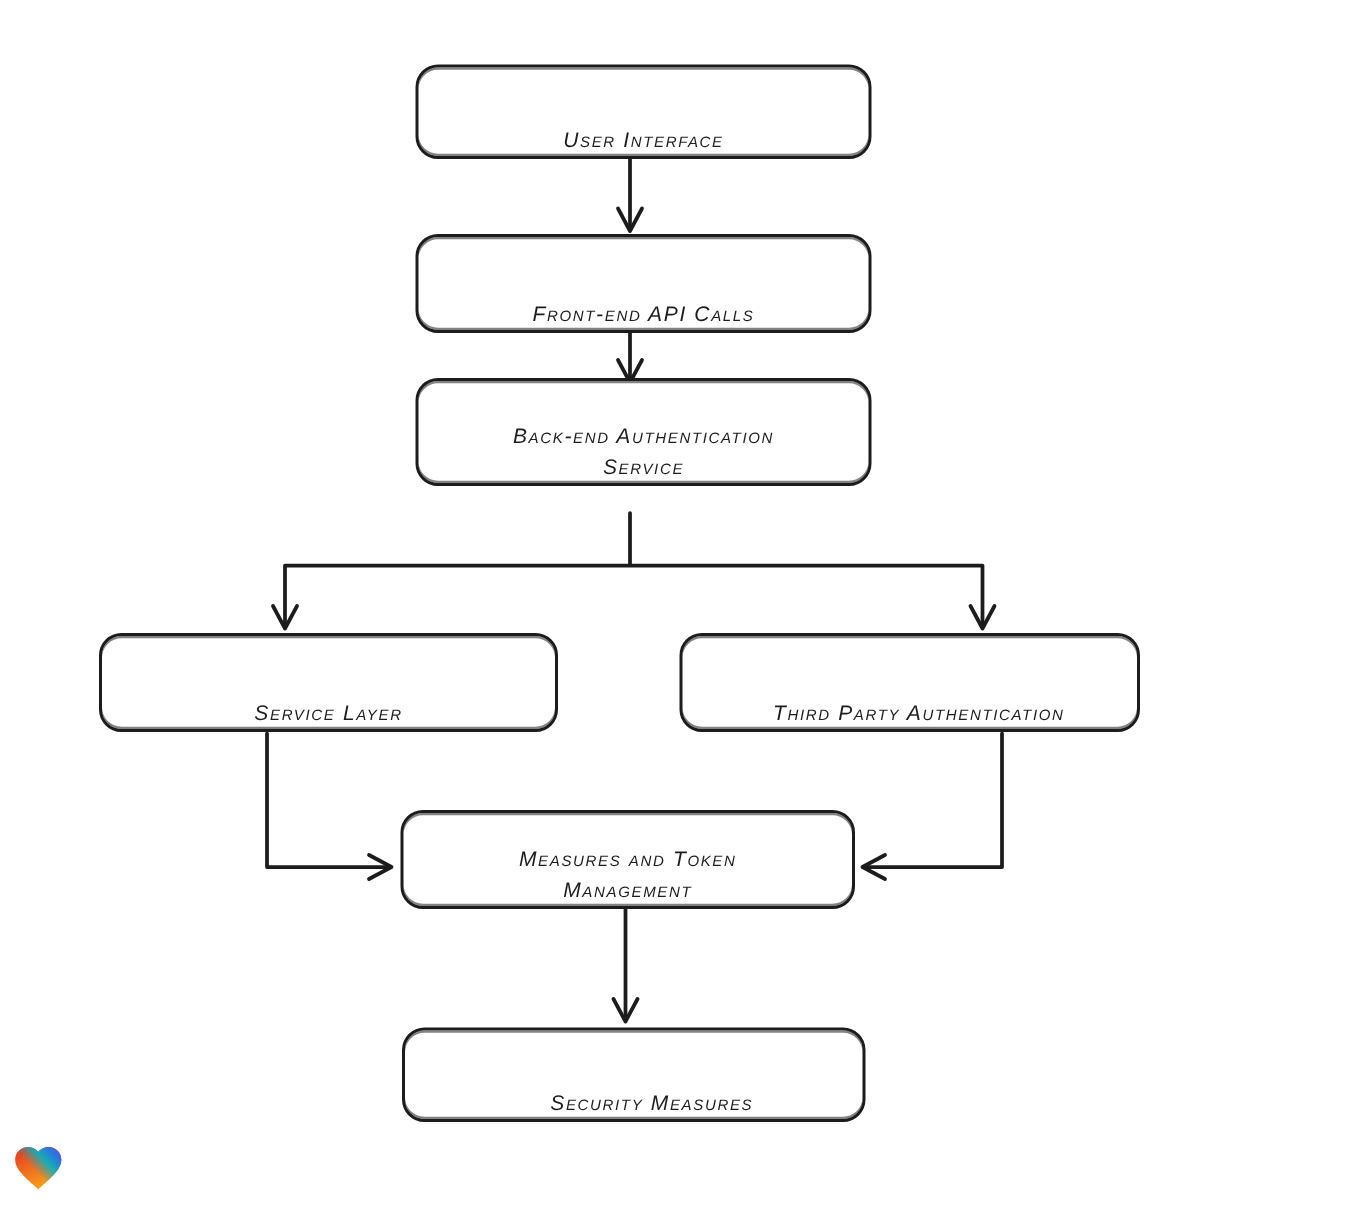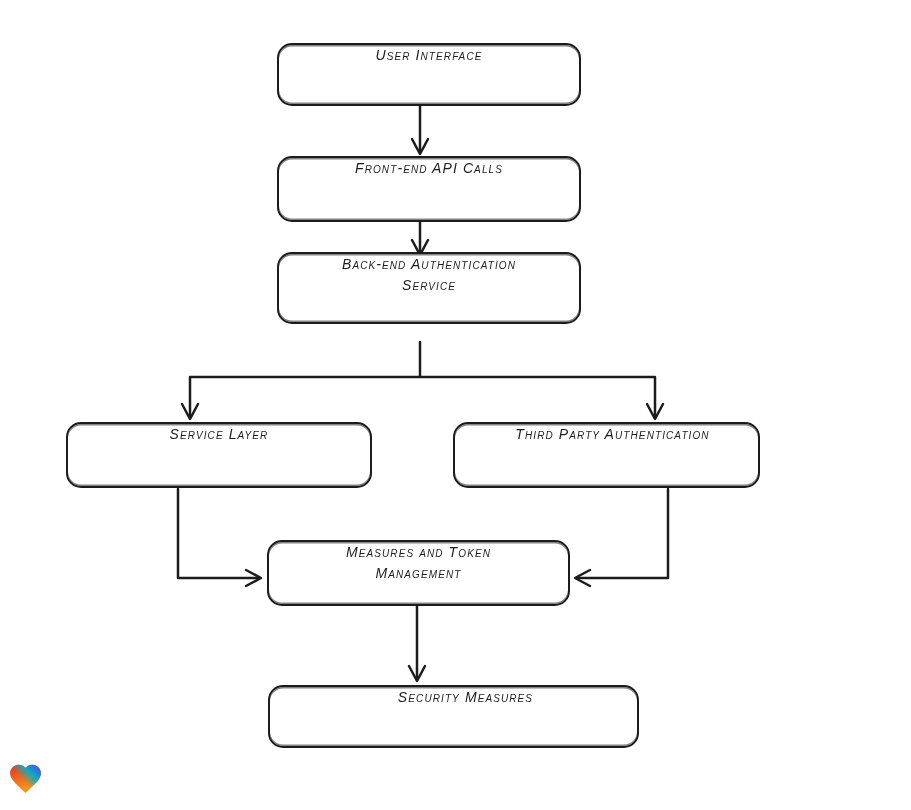--- a/index.html
+++ b/index.html
@@ -17,21 +17,21 @@
     width: 911px; height: 810px;
     pointer-events: none;
   }
   .node {
     position: absolute;
     background: #ffffff;
     border: 2.6px solid #1c1c1c;
     border-radius: 15px;
     box-shadow: inset 0 1.5px 0 rgba(28,28,28,0.55), inset 0 -1.5px 0 rgba(28,28,28,0.55);
     display: flex;
-    align-items: flex-start;
+    align-items: flex-end;
     justify-content: center;
     text-align: center;
     box-sizing: border-box;
   }
   .node-label {
     font-style: italic;
     font-variant: small-caps;
     font-size: 14px;
     line-height: 21px;
     letter-spacing: 1.1px;
@@ -39,21 +39,21 @@
     white-space: pre-line;
     padding: 0 10px;
   }
   
   #node-user-interface   { left: 277px; top:  43px; width: 304px; height: 63px; }
   #node-frontend-api     { left: 277px; top: 156px; width: 304px; height: 66px; }
   #node-backend-auth     { left: 277px; top: 252px; width: 304px; height: 72px; }
   #node-database         { left:  66px; top: 422px; width: 306px; height: 66px; }
   #node-third-party      { left: 453px; top: 422px; width: 307px; height: 66px; padding-left: 12px; }
   #node-session-token    { left: 267px; top: 540px; width: 303px; height: 66px; }
-  #node-security         { left: 268px; top: 685px; width: 371px; height: 63px; padding-left: 24px; }
+  #node-security         { left: 268px; top: 685px; width: 309px; height: 63px; padding-left: 24px; }
   #heart-logo {
     position: absolute;
     left: 7px; top: 760px;
     width: 37px; height: 37px;
   }
 </style>
 </head>
 <body>
 
 <div id="stage">

